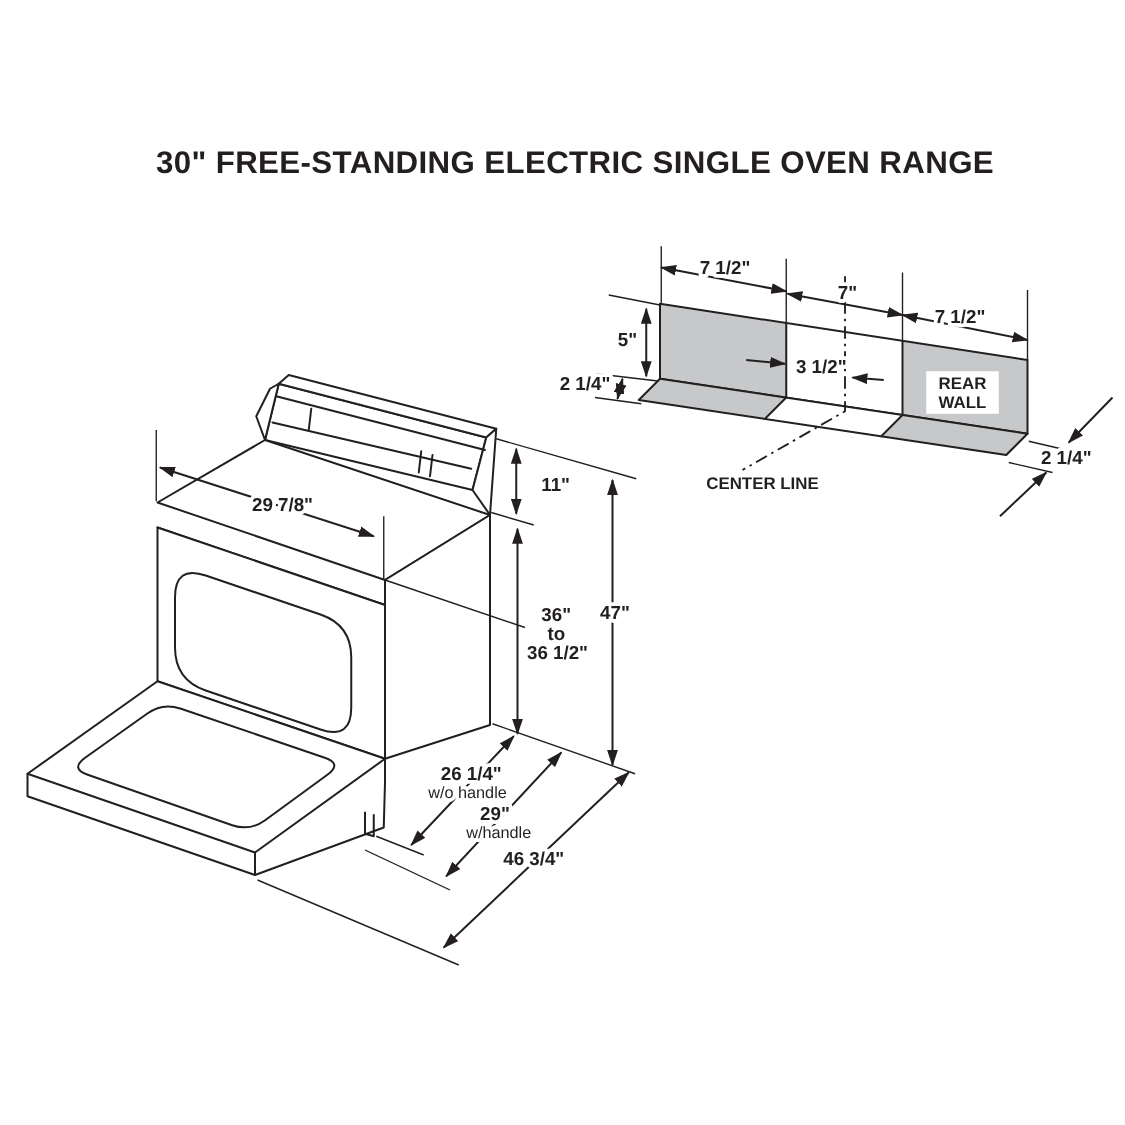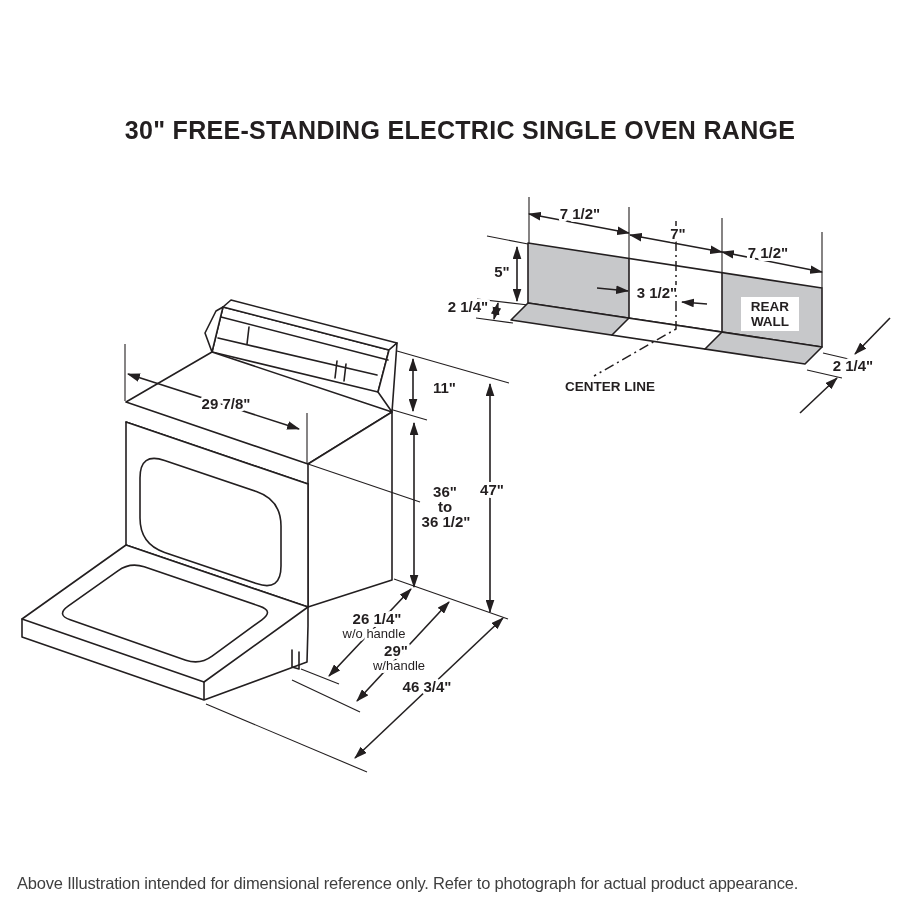--- a/index.html
+++ b/index.html
@@ -154,14 +154,13 @@
       <line class="dim" x1="449" y1="602" x2="357" y2="701"></line>
       <text class="t" x="396" y="656">29"</text>
       <text class="tr" x="399" y="670">w/handle</text>
 
       <line class="ext" x1="206" y1="704" x2="367" y2="772"></line>
       <line class="dim" x1="503" y1="618" x2="355" y2="758"></line>
       <text class="t" x="427" y="692">46 3/4"</text>
     </g>
   </svg>
 
-  <div class="footer">Above Illustration intended for dimensional reference only. Refer to photograph for actual product appearance.</div>
 </div>
 
 </body></html>

